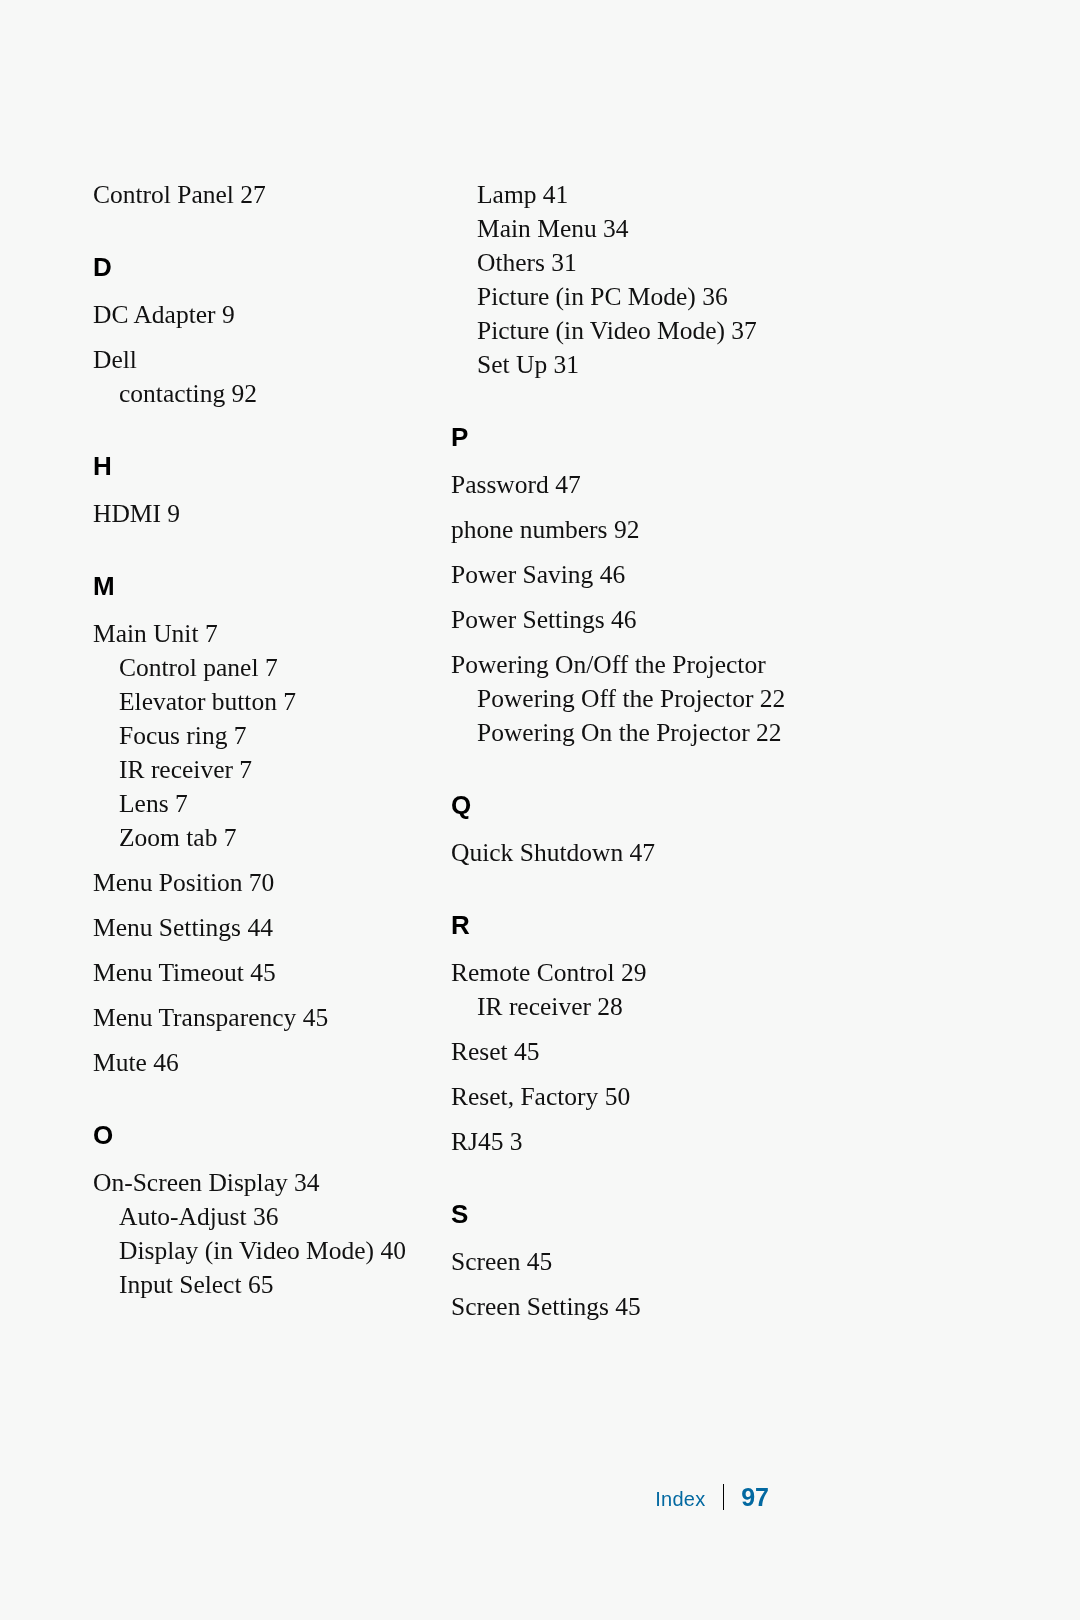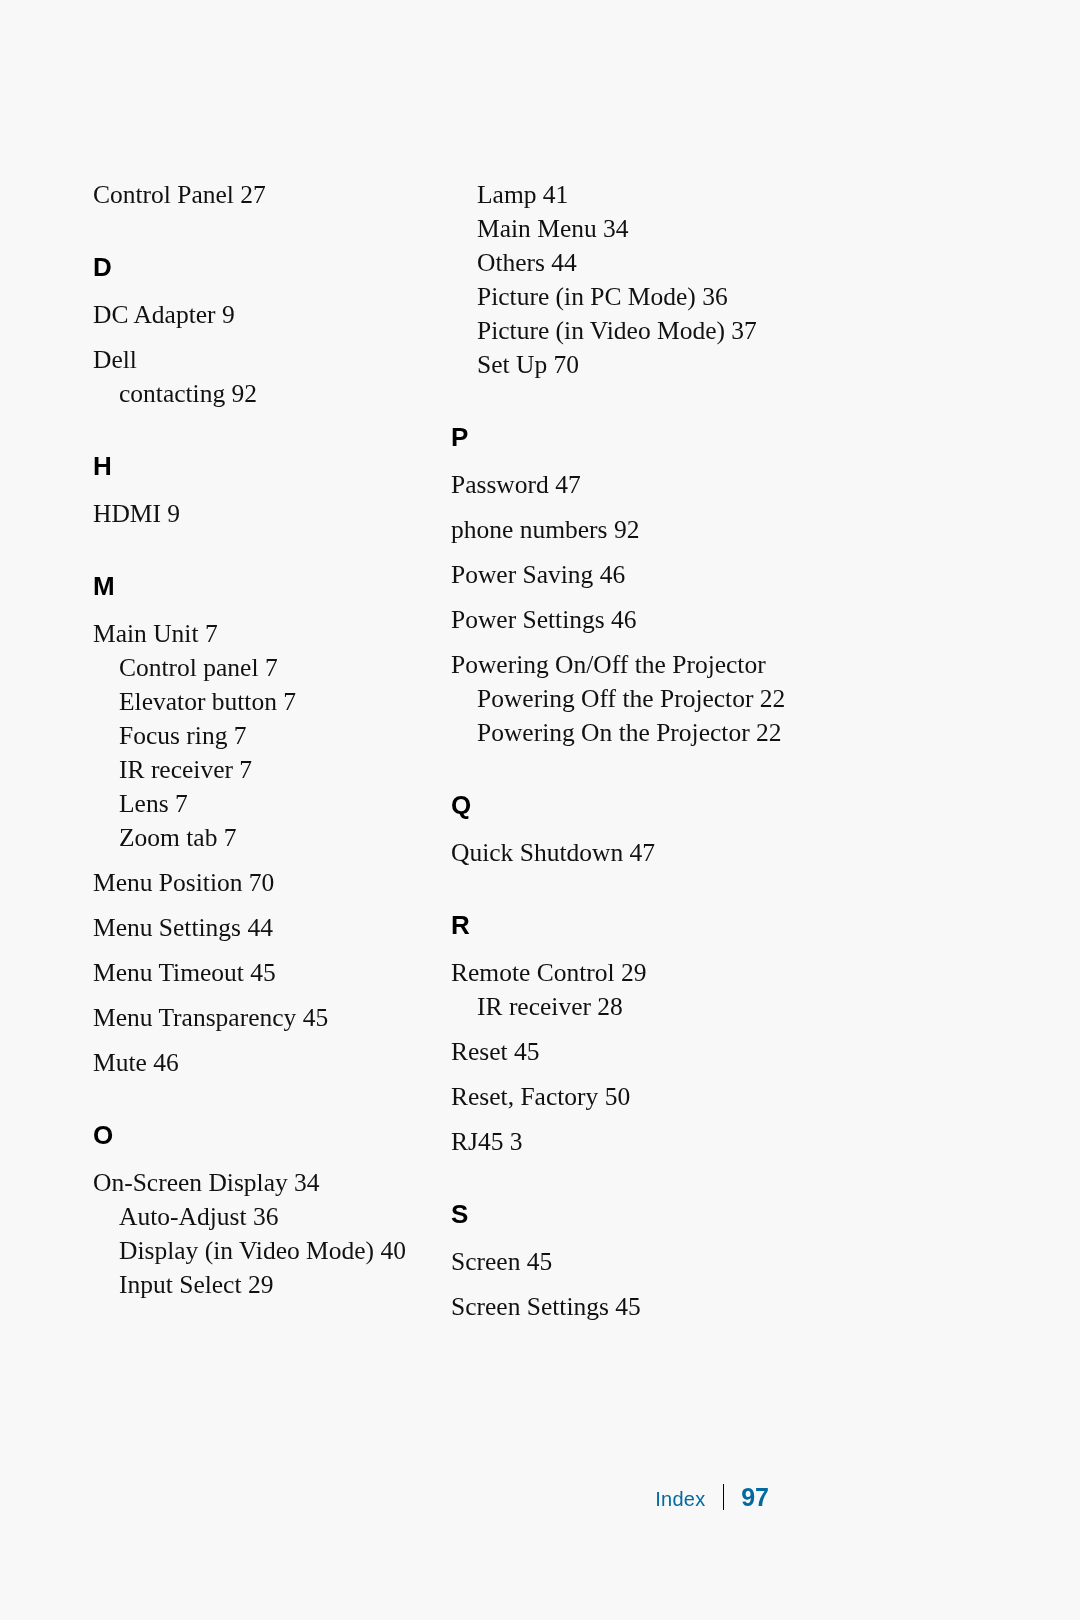--- a/index.html
+++ b/index.html
@@ -138,29 +138,29 @@
         <div class="entry level1">Menu Settings 44</div>
         <div class="entry level1">Menu Timeout 45</div>
         <div class="entry level1">Menu Transparency 45</div>
         <div class="entry level1">Mute 46</div>
         <div class="gap-before-letter"></div>
         <div class="section-letter">O</div>
         <div class="gap-after-letter"></div>
         <div class="entry level1 first-entry">On-Screen Display 34</div>
         <div class="entry level2">Auto-Adjust 36</div>
         <div class="entry level2">Display (in Video Mode) 40</div>
-        <div class="entry level2">Input Select 29</div>
+        <div class="entry level2">Input Select 65</div>
       </div>
     <div class="col col-right">
         <div class="entry level2 first-entry">Lamp 41</div>
         <div class="entry level2">Main Menu 34</div>
-        <div class="entry level2">Others 44</div>
+        <div class="entry level2">Others 31</div>
         <div class="entry level2">Picture (in PC Mode) 36</div>
         <div class="entry level2">Picture (in Video Mode) 37</div>
-        <div class="entry level2">Set Up 70</div>
+        <div class="entry level2">Set Up 31</div>
         <div class="gap-before-letter"></div>
         <div class="section-letter">P</div>
         <div class="gap-after-letter"></div>
         <div class="entry level1 first-entry">Password 47</div>
         <div class="entry level1">phone numbers 92</div>
         <div class="entry level1">Power Saving 46</div>
         <div class="entry level1">Power Settings 46</div>
         <div class="entry level1">Powering On/Off the Projector</div>
         <div class="entry level2">Powering Off the Projector 22</div>
         <div class="entry level2">Powering On the Projector 22</div>

